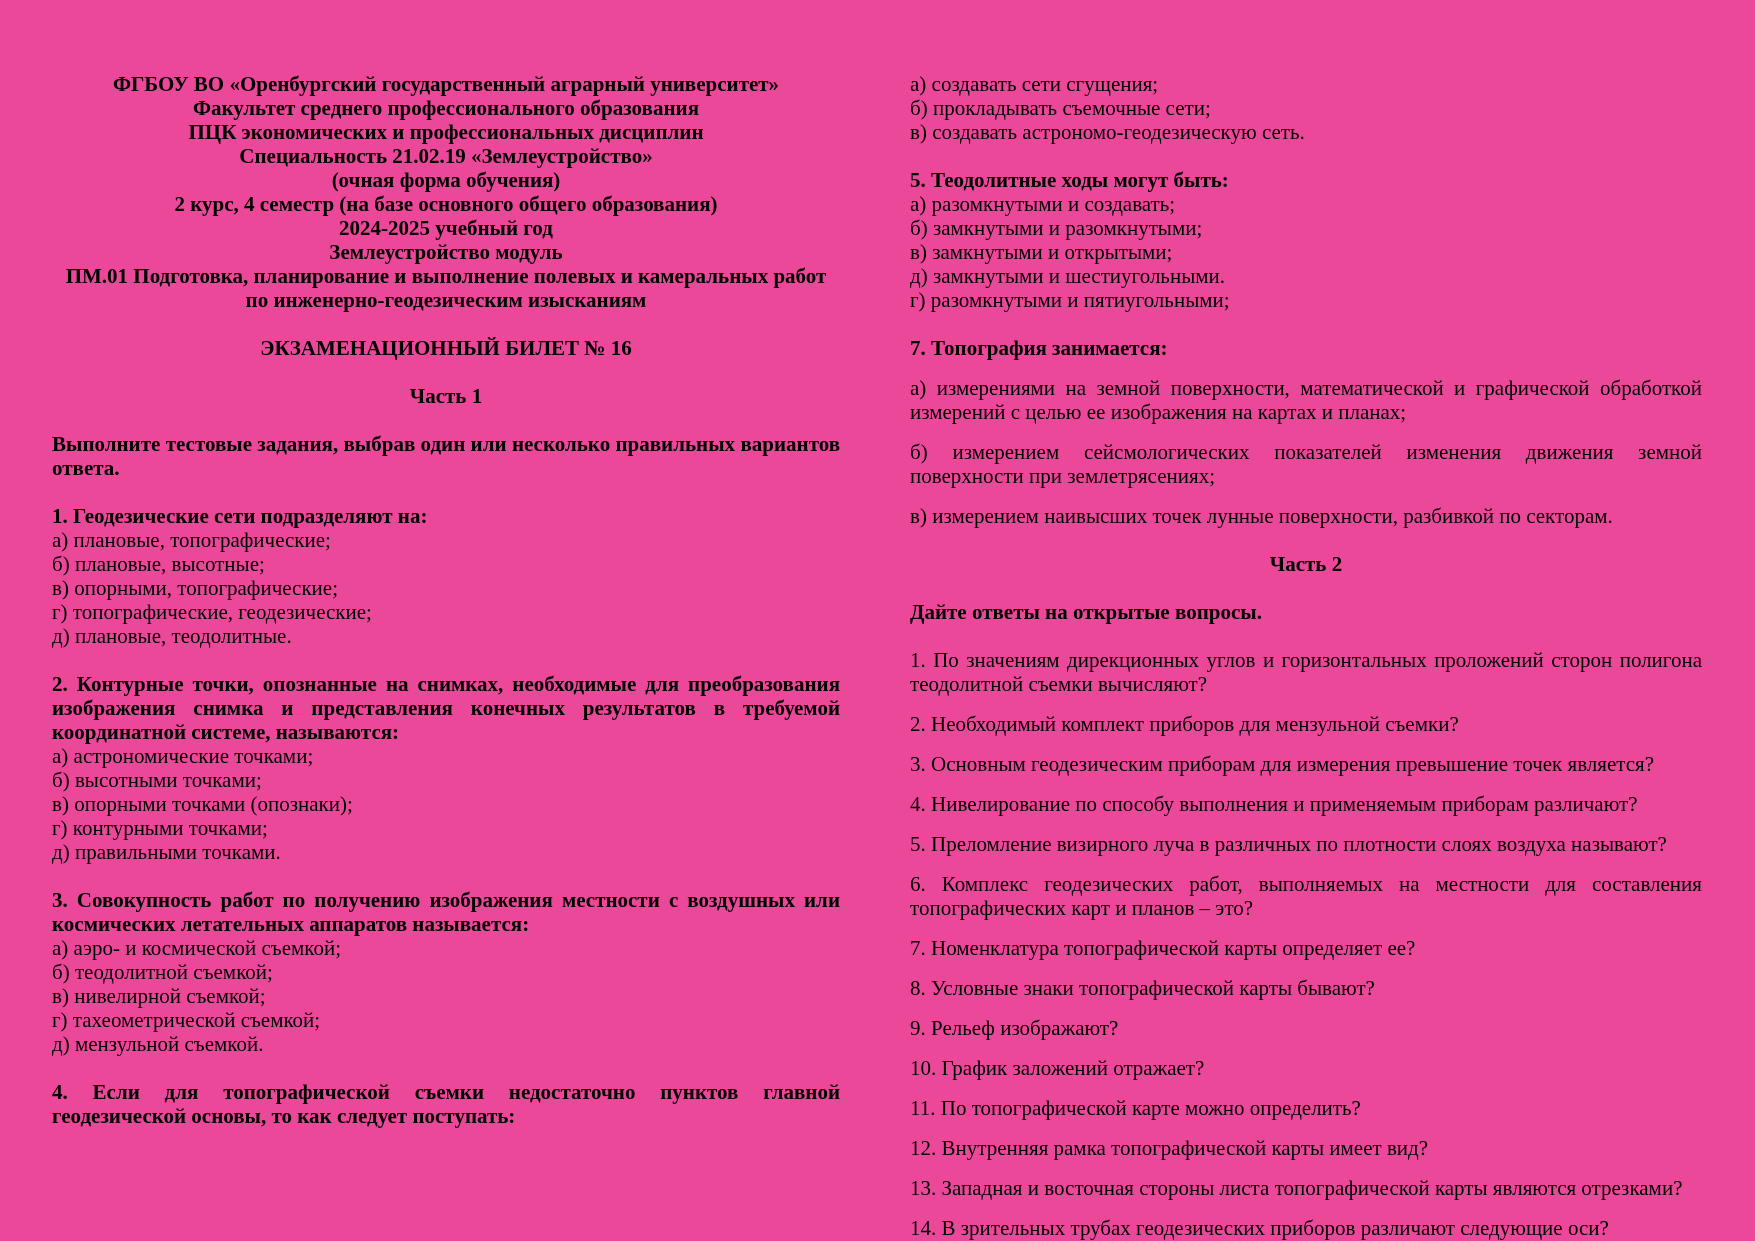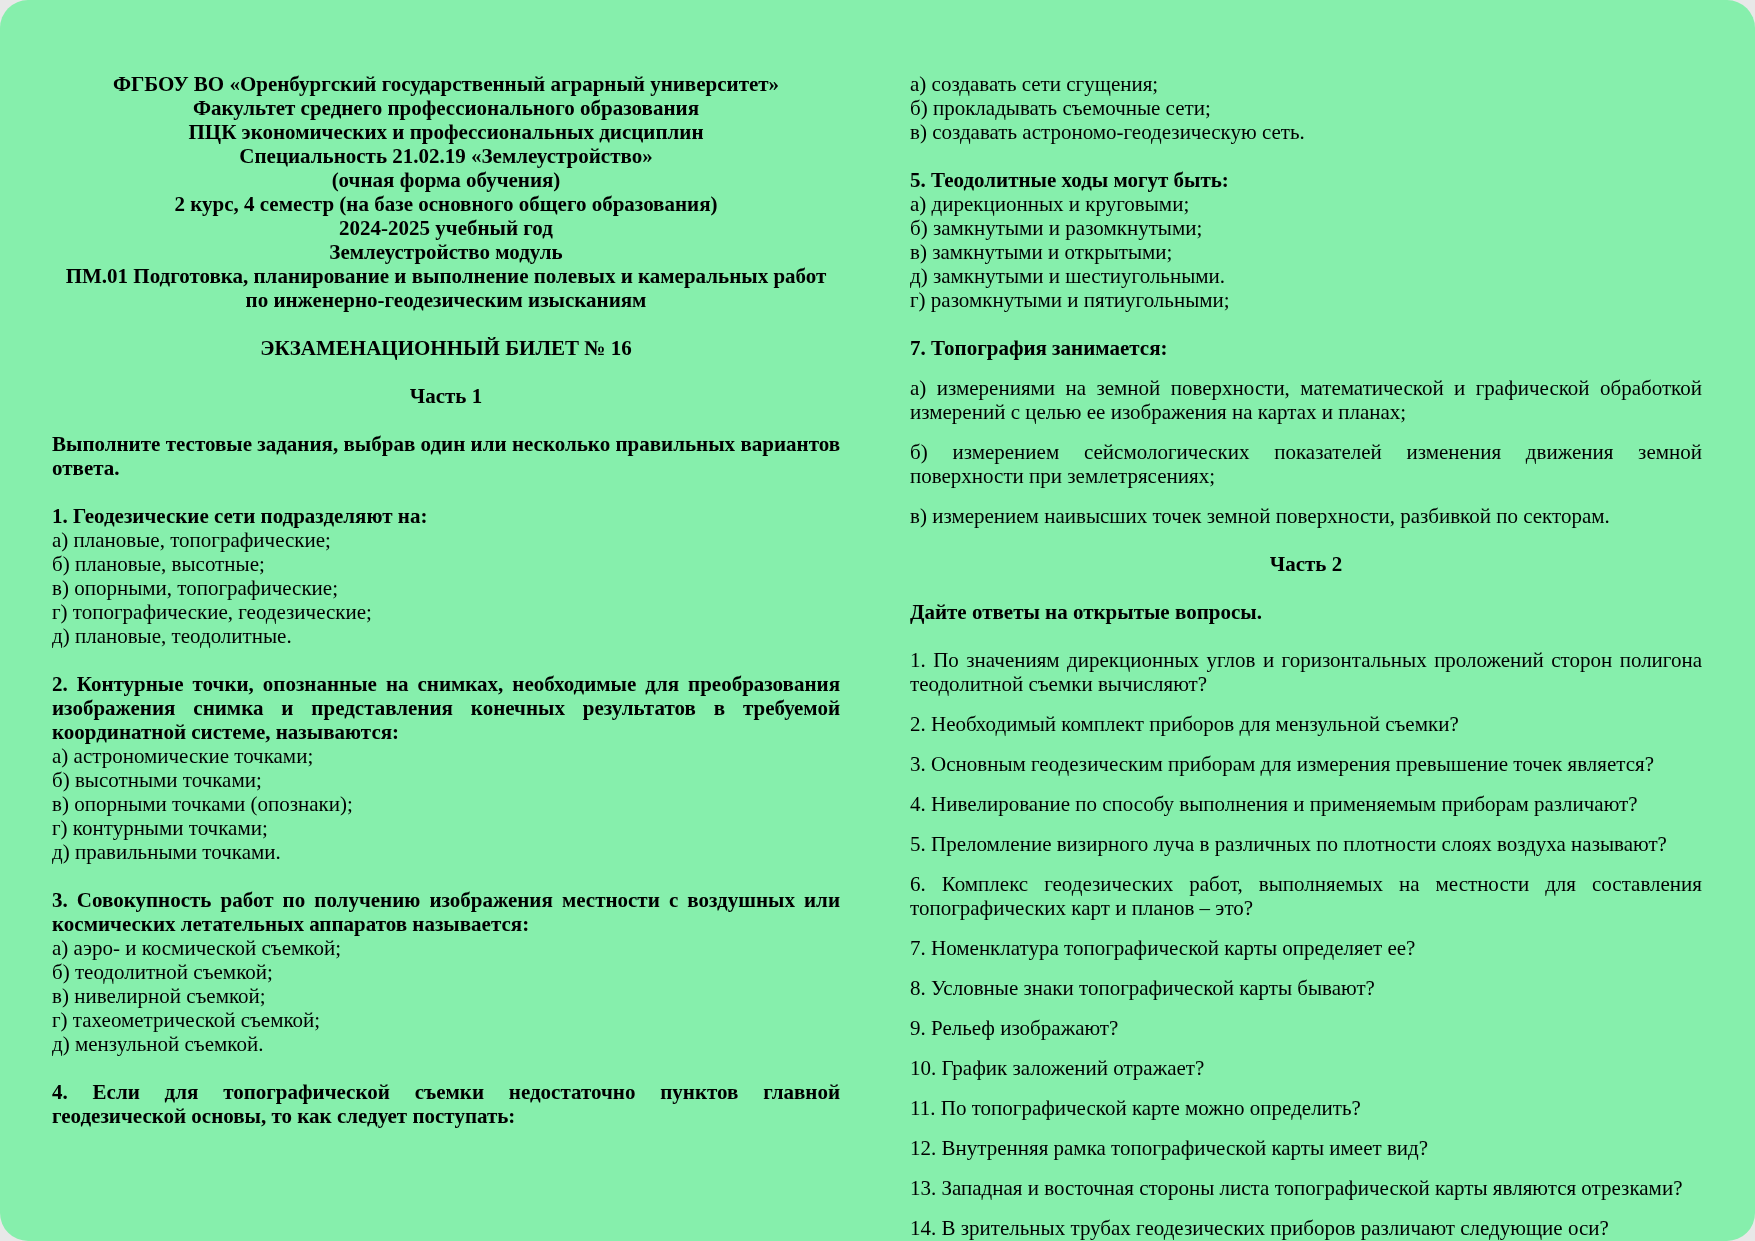--- a/index.html
+++ b/index.html
@@ -1,31 +1,30 @@
 <!DOCTYPE html>
 <html><head>
 <meta charset="utf-8">
 <style>
   html, body { margin: 0; padding: 0; background: #e8e8e8; }
   .page {
     position: relative;
     width: 1755px;
     height: 1241px;
     margin: 0 auto;
-    background: #86efac;
+    background: #ec4899;
     color: #000000;
     font-family: "Liberation Serif", "DejaVu Serif", serif;
     font-size: 21px;
     line-height: 24px;
     box-sizing: border-box;
     padding: 72px 53px 0 52px;
     display: flex;
     gap: 70px;
     overflow: hidden;
-    border-radius: 28px;
   }
   .col { flex: 0 0 auto; }
   .col-left  { width: 788px; }
   .col-right { width: 792px; }
   .center { text-align: center; }
   .bold   { font-weight: bold; }
   .just   { text-align: justify; margin-top: 16px; }
   .gap-top { margin-top: 24px; }
   p, div.line { margin: 0; }
 </style>
@@ -89,33 +88,33 @@
   <div class="col col-right">
 
     <div>
       <div class="line">а) создавать сети сгущения;</div>
       <div class="line">б) прокладывать съемочные сети;</div>
       <div class="line">в) создавать астрономо-геодезическую сеть.</div>
     </div>
 
     <div class="gap-top">
       <p class="bold just">5. Теодолитные ходы могут быть:</p>
-      <div class="line">а) дирекционных и круговыми;</div>
+      <div class="line">а) разомкнутыми и создавать;</div>
       <div class="line">б) замкнутыми и разомкнутыми;</div>
       <div class="line">в) замкнутыми и открытыми;</div>
       <div class="line">д) замкнутыми и шестиугольными.</div>
       <div class="line">г) разомкнутыми и пятиугольными;</div>
     </div>
 
 
     <div class="gap-top">
       <p class="bold just">7. Топография занимается:</p>
       <p class="just">а) измерениями на земной поверхности, математической и графической обработкой измерений с целью ее изображения на картах и планах;</p>
       <p class="just">б) измерением сейсмологических показателей изменения движения земной поверхности при землетрясениях;</p>
-      <p class="just">в) измерением наивысших точек земной поверхности, разбивкой по секторам.</p>
+      <p class="just">в) измерением наивысших точек лунные поверхности, разбивкой по секторам.</p>
     </div>
 
     <div class="center bold gap-top">Часть 2</div>
 
     <p class="bold gap-top">Дайте ответы на открытые вопросы.</p>
 
     <div class="gap-top">
       <p class="just">1. По значениям дирекционных углов и горизонтальных проложений сторон полигона теодолитной съемки вычисляют?</p>
       <p class="just">2. Необходимый комплект приборов для мензульной съемки?</p>
       <p class="just">3. Основным геодезическим приборам для измерения превышение точек является?</p>

